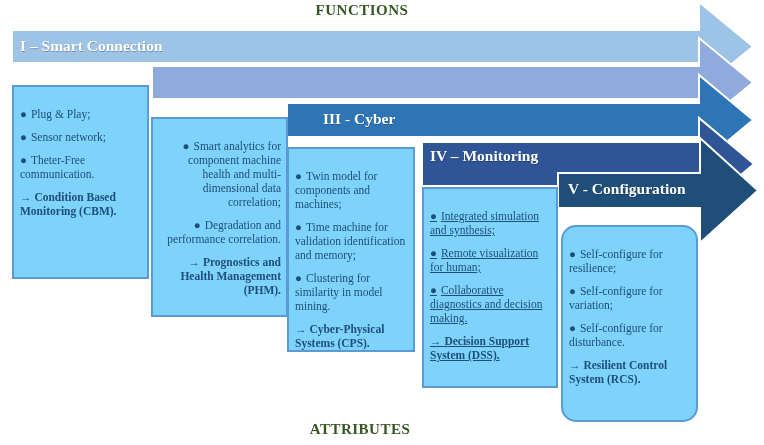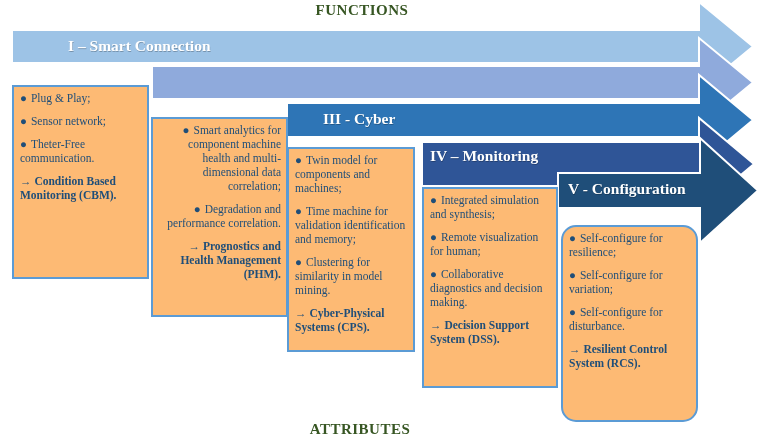--- a/index.html
+++ b/index.html
@@ -32,40 +32,40 @@
   svg.arrow-layer polygon { stroke: #ffffff; stroke-width: 2; stroke-linejoin: miter; }
 
   .band-header {
     position: absolute;
     color: #ffffff;
     font-weight: bold;
     font-size: 15.5px;
     white-space: nowrap;
     text-shadow: 0.5px 0.5px 0 rgba(0,0,0,0.25);
   }
-  .bh1 { left: 20px;  top: 37px; margin-left: 48px; }
+  .bh1 { left: 20px;  top: 37px; }
   .bh2 { left: 160px; top: 73px; }
   .bh3 { left: 295px; top: 110px; margin-left: 28px; }
   .bh4 { left: 430px; top: 147px; }
   .bh5 { left: 568px; top: 180px; }
 
   .level-box {
     position: absolute;
-    background: #fdba74;
+    background: #7dd3fc;
     border: 2px solid #5B9BD5;
     box-sizing: border-box;
     color: #1F4E79;
     font-size: 11.5px;
     line-height: 1.22;
-    padding: 4px 5px 4px 6px;
+    padding: 20px 5px 4px 6px;
   }
   .lb1 { left: 12px;  top: 85px;  width: 137px; height: 194px; }
   .lb2 { left: 151px; top: 117px; width: 137px; height: 200px; text-align: right; }
   .lb3 { left: 287px; top: 147px; width: 128px; height: 205px; }
-  .lb4 { left: 422px; top: 187px; width: 136px; height: 201px; }
+  .lb4 { left: 422px; top: 187px; width: 136px; height: 201px; text-decoration: underline; }
   .lb5 { left: 561px; top: 225px; width: 137px; height: 197px; border-radius: 15px; }
 
   .level-box p { margin: 0 0 9px 0; }
   .level-box p.outcome { font-weight: bold; margin-bottom: 0; }
   .blt { margin-right: 4px; }
 </style>
 </head>
 <body>
 
 <div class="stage">

